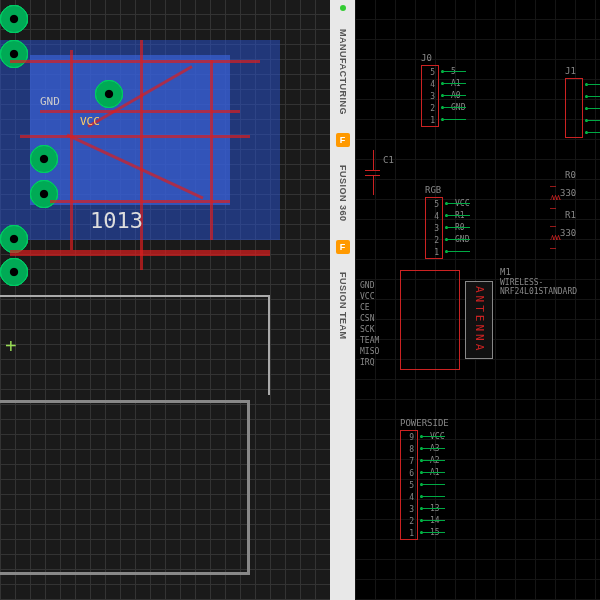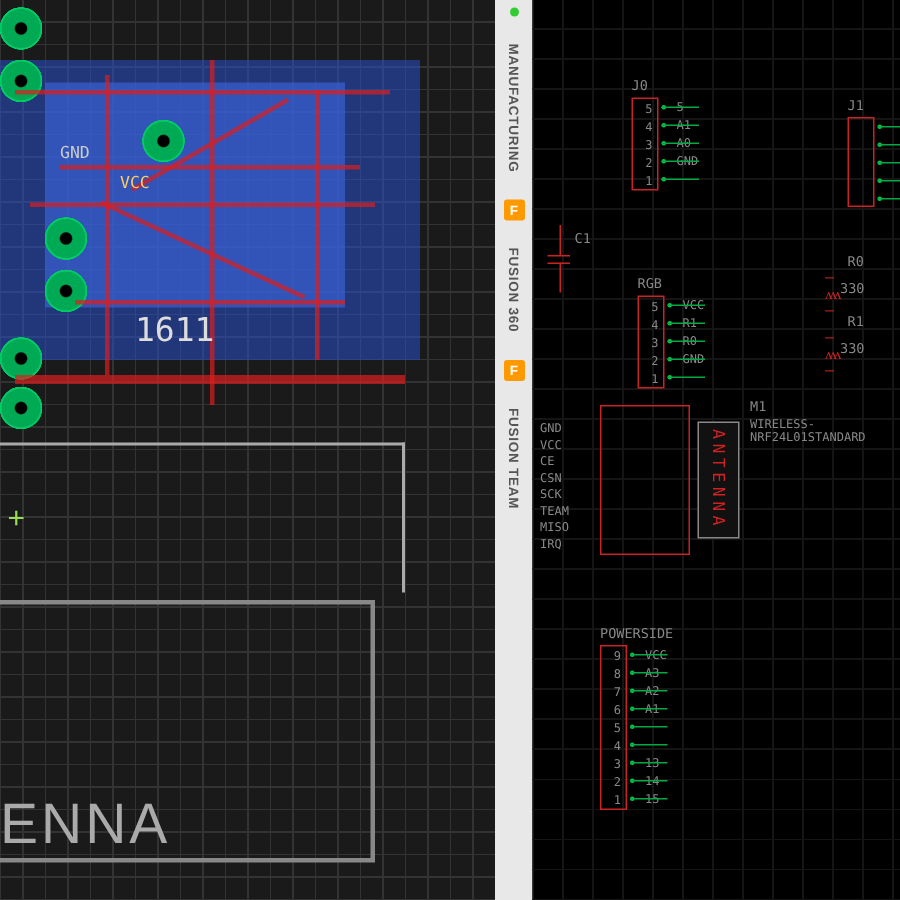--- a/index.html
+++ b/index.html
@@ -130,25 +130,24 @@
     <div class="red-trace" style="left:50px;top:200px;width:180px;"></div>
     <div class="red-trace v" style="left:70px;top:50px;height:200px;"></div>
     <div class="red-trace v" style="left:140px;top:40px;height:230px;"></div>
     <div class="red-trace v" style="left:210px;top:60px;height:180px;"></div>
     <div class="red-trace" style="left:10px;top:250px;width:260px;height:6px;"></div>
     <div class="red-trace" style="left:60px;top:165px;width:150px;transform:rotate(25deg);"></div>
     <div class="red-trace" style="left:80px;top:95px;width:120px;transform:rotate(-30deg);"></div>
 
     <div class="silk-text" style="left:40px;top:95px;">GND</div>
     <div class="silk-text" style="left:80px;top:115px;color:#fc6">VCC</div>
-    <div class="silk-text" style="left:90px;top:208px;font-size:22px;color:#ddd">1611</div>
+    <div class="silk-text" style="left:90px;top:208px;font-size:22px;color:#ddd">1013</div>
 
     <div class="outline" style="left:0;top:295px;width:270px;height:100px;border-bottom:none;border-left:none;"></div>
     <div class="antenna-box"></div>
-    <div class="antenna-label">ENNA</div>
   </div>
   <div class="origin-cross">+</div>
 </div>
 
 <div class="sidebar">
   <div class="indicator"></div>
   <div class="tab">MANUFACTURING</div>
   <div class="tab-icon">F</div>
   <div class="tab">FUSION 360</div>
   <div class="tab-icon">F</div>

